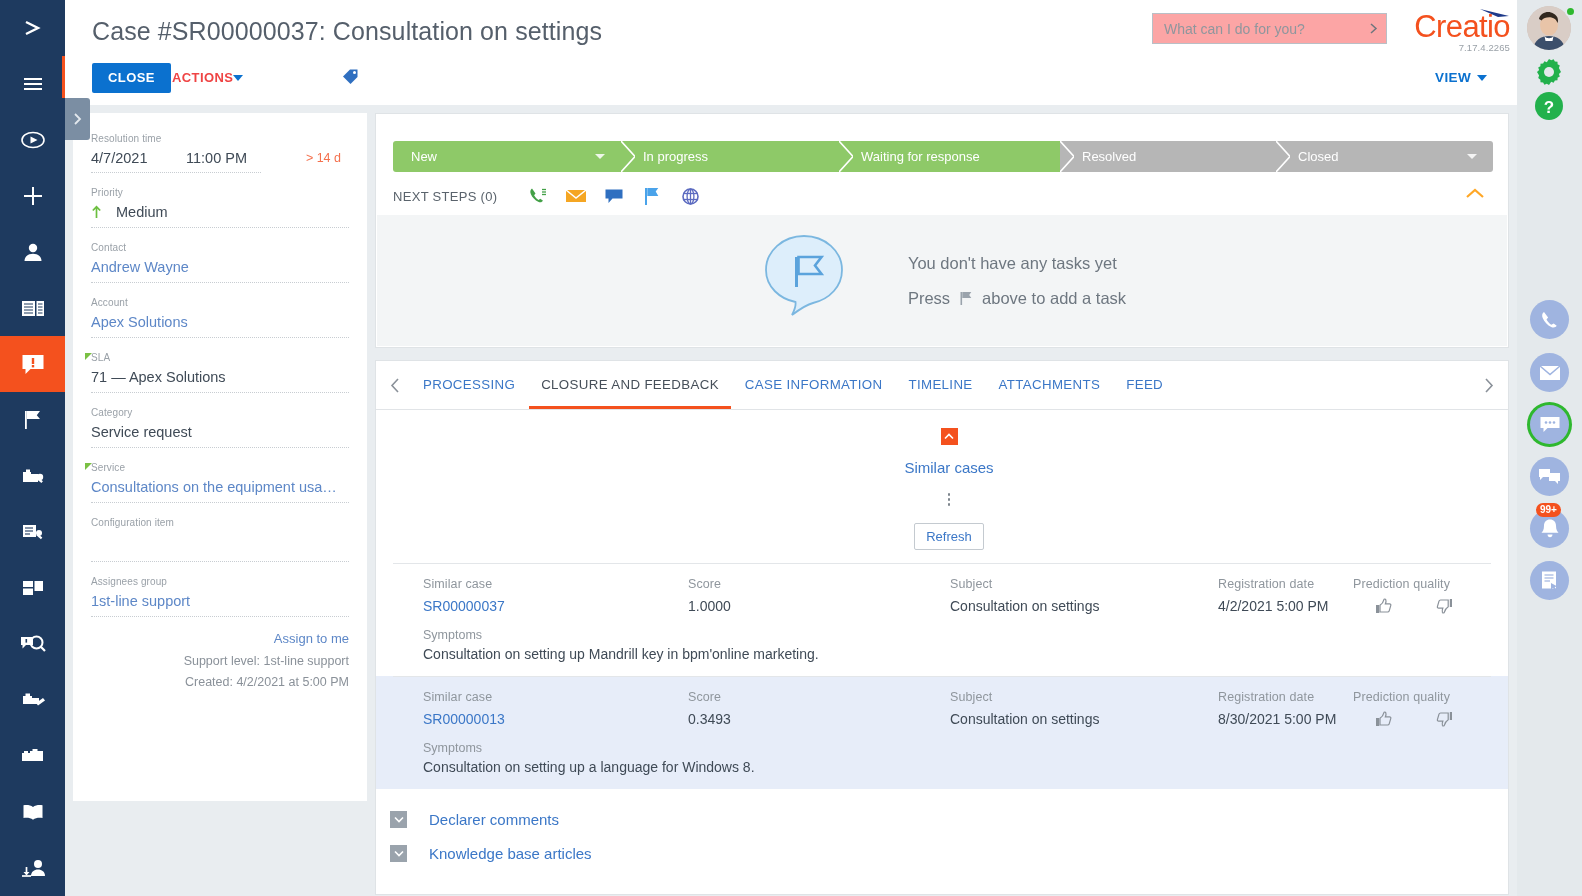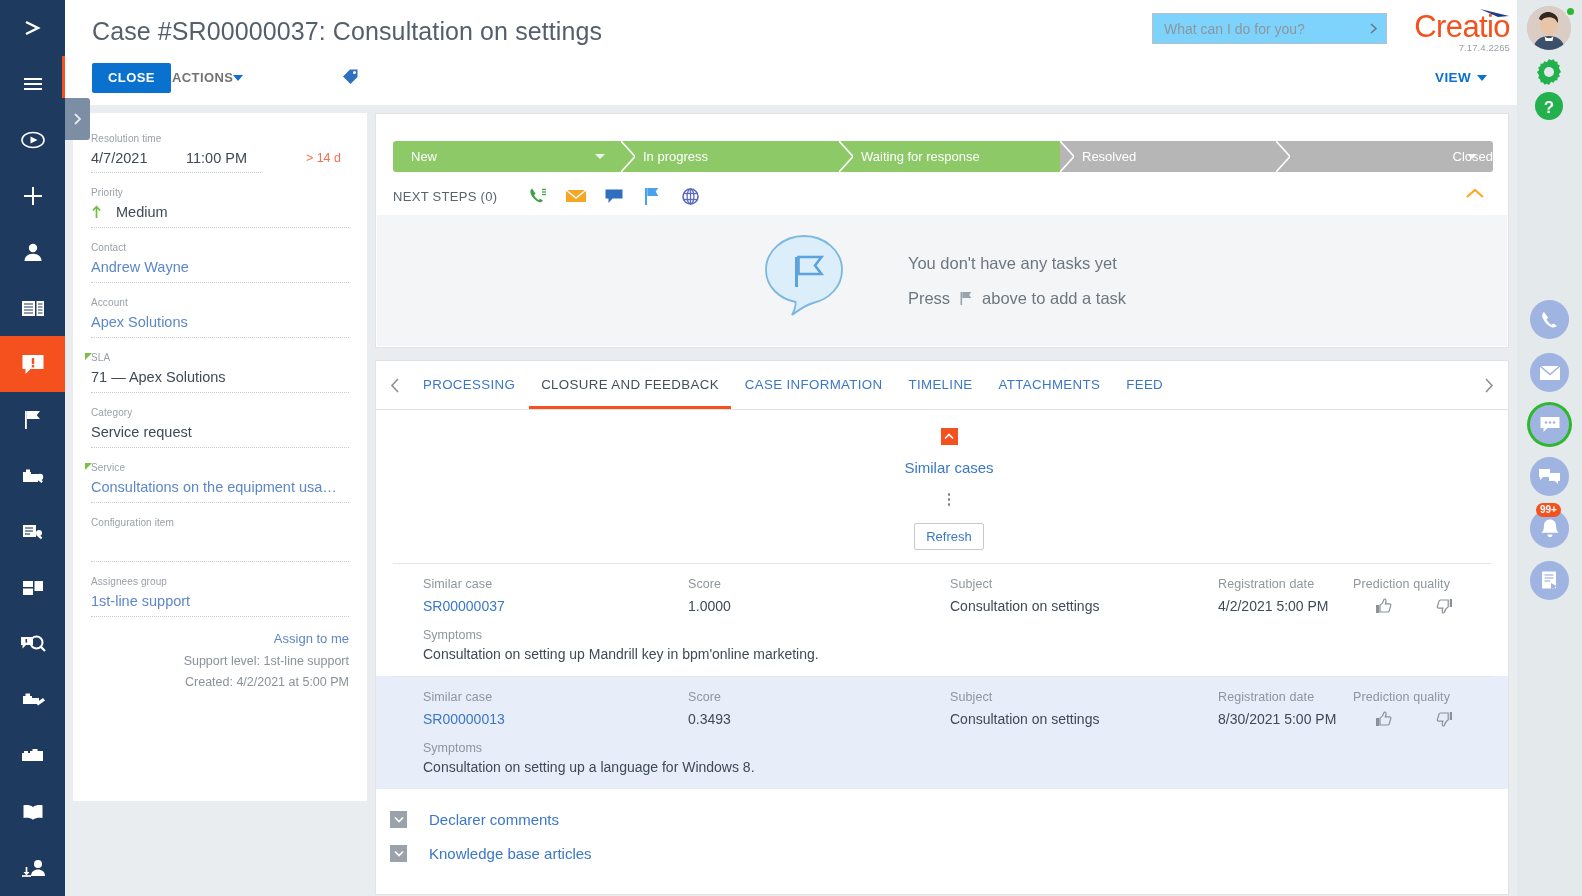--- a/index.html
+++ b/index.html
@@ -51,34 +51,34 @@
   .btn-close {
     position: absolute; left: 27px; top: 63px;
     background: #0b71cf; color: #fff; border: none;
     padding: 0 16px; height: 30px; line-height: 30px;
     font-size: 13px; font-weight: bold; letter-spacing: .4px;
     cursor: pointer; border-radius: 2px;
     font-family: "Liberation Sans", sans-serif;
   }
   .btn-actions {
     position: absolute; left: 107px; top: 63px; height: 30px;
-    line-height: 30px; color: #737373; font-size: 13px;
+    line-height: 30px; color: #ef4444; font-size: 13px;
     font-weight: bold; letter-spacing: .4px; cursor: pointer;
     display: flex; align-items: center; 
   }
   .caret-down {
     width: 0; height: 0; border-left: 5px solid transparent;
     border-right: 5px solid transparent; border-top: 6px solid #0b71cf;
   }
   .tag-btn {
     position: absolute; left: 276px; top: 67px; cursor: pointer;
   }
   .search-box {
     position: absolute; left: 1087px; top: 13px; width: 235px; height: 31px;
-    border: 1px solid #b9bfc6; background: #7dd3fc;
+    border: 1px solid #b9bfc6; background: #fca5a5;
     display: flex; align-items: flex-start; cursor: text;
   }
   .search-box input {
     border: none; outline: none; flex: 1; height: 29px;
     padding: 0 8px 0 11px; font-size: 14px; color: #444;
     font-family: "Liberation Sans", sans-serif; background: transparent;
   }
   .search-box input::placeholder { color: #8f969d; }
   .search-go {
     width: 26px; height: 29px; display: flex;
@@ -597,21 +597,21 @@
               <polyline points="0,0 14,15.5 0,31" fill="none" stroke="#ffffff" stroke-width="1.6"></polyline>
             </svg>
         </div>
         <div class="stage gray" style="width:216px;">
           <span>Resolved</span>
           <svg class="stage-arrow" viewBox="0 0 14 31">
               <polygon points="0,0 14,15.5 0,31" fill="#b6b6b6"></polygon>
               <polyline points="0,0 14,15.5 0,31" fill="none" stroke="#ffffff" stroke-width="1.6"></polyline>
             </svg>
         </div>
-        <div class="stage gray" style="width:217px;justify-content:flex-end;">
+        <div class="stage gray" style="width:217px;">
           <span>Closed</span>
           <span class="stage-caret"></span>
         </div>
       </div>
 
       <div class="next-steps">
         <span class="ns-label">NEXT STEPS (0)</span>
         <span class="ns-icon">
           <svg width="20" height="20" viewBox="0 0 20 20">
               <path d="M4 2.5c-1.6 1-2.2 3-1.2 5.4 1.3 3.2 4.3 6.5 7.4 7.9 2.2 1 3.9.4 4.8-1l-2.6-2.1-2 1.2c-1.5-.9-3.4-3-4.3-4.7l1.4-1.8z" fill="#43a047"></path>

